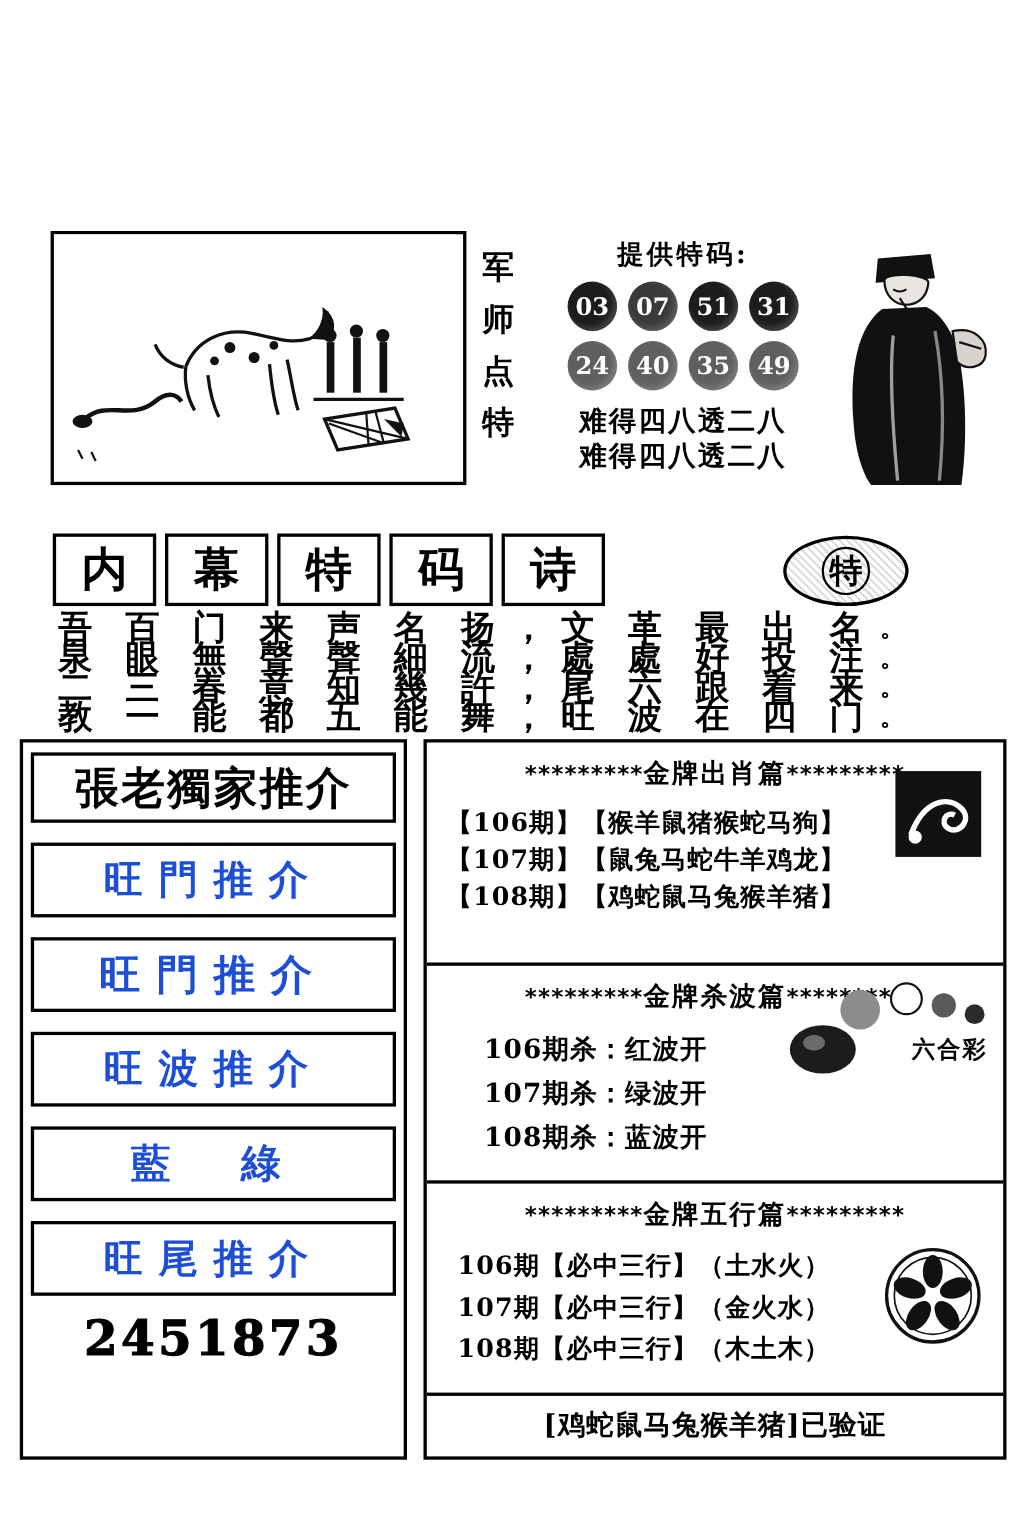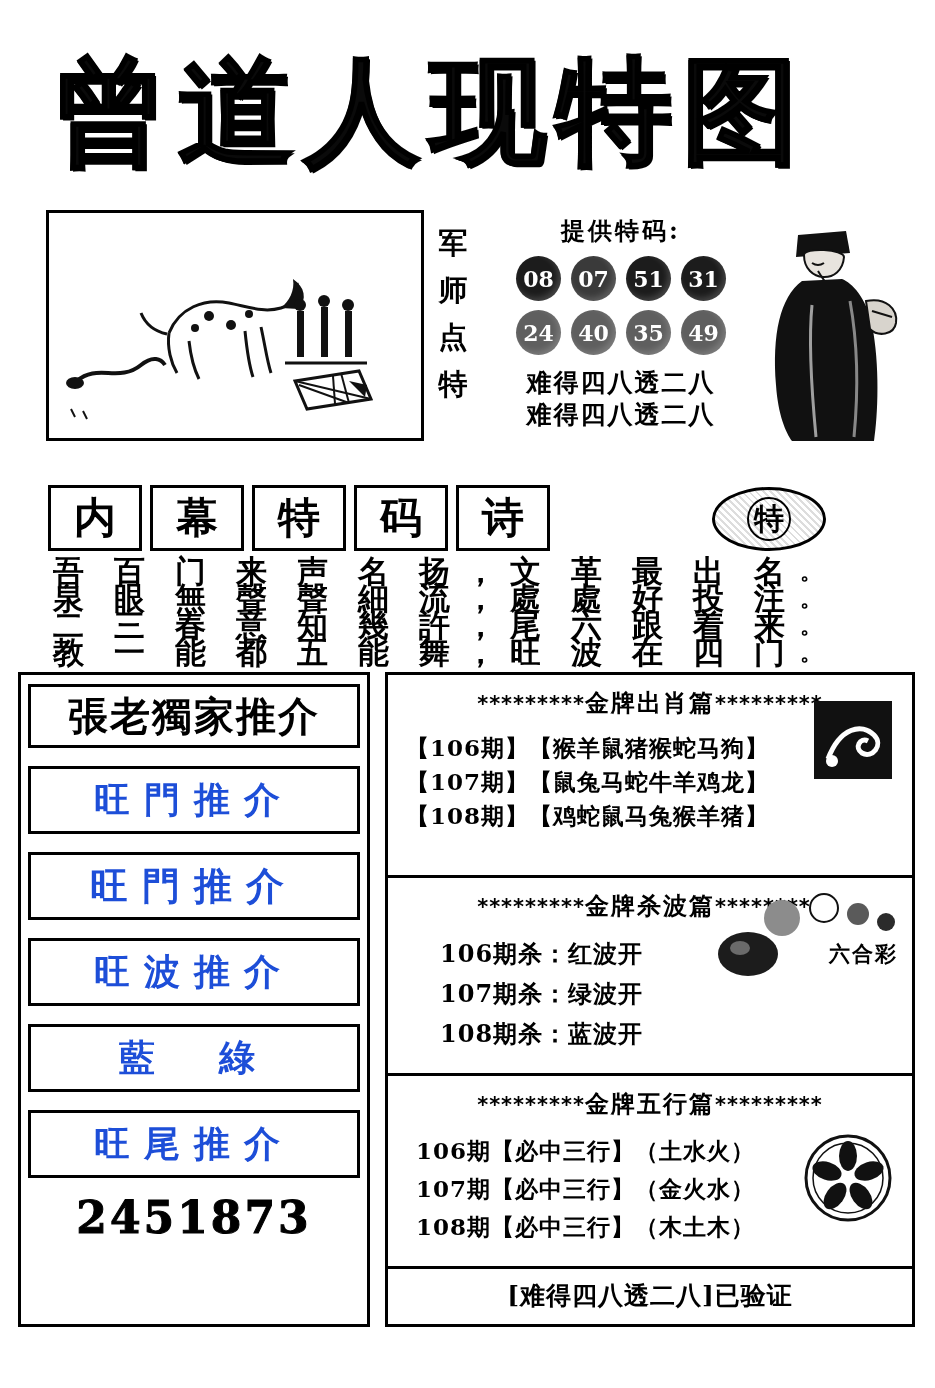--- a/index.html
+++ b/index.html
@@ -174,21 +174,20 @@
     font-weight:bold;font-size:60px;color:#e8352c;
     letter-spacing:2px;white-space:nowrap;
   }
   .wm .site{letter-spacing:4px;}
 </style>
 </head>
 <body>
 
 <div class="page">
 
-  <div class="title">曾道人现特图</div>
 
   <div class="topband">
 
     <div class="picbox">
       <svg class="pic-svg" width="366" height="219" viewBox="0 0 366 219">
         <rect x="0" y="0" width="366" height="219" fill="#fff"></rect>
 
         <path d="M120 120 C130 95 155 85 180 90 C200 94 215 100 232 95 C245 91 250 80 248 70" fill="none" stroke="#111" stroke-width="3"></path>
         <path d="M120 120 C118 135 122 150 128 160" fill="none" stroke="#111" stroke-width="3"></path>
         <path d="M140 128 C142 146 146 158 150 166" fill="none" stroke="#111" stroke-width="3"></path>
@@ -222,21 +221,21 @@
         <path d="M22 196 L26 204" stroke="#111" stroke-width="2"></path>
         <path d="M34 198 L38 206" stroke="#111" stroke-width="2"></path>
       </svg>
     </div>
 
     <div class="vert-label">军师点特</div>
 
     <div class="codebox">
       <div class="head">提供特码:</div>
       <div class="ballrow">
-        <div class="ball">08</div>
+        <div class="ball">03</div>
         <div class="ball mid">07</div>
         <div class="ball">51</div>
         <div class="ball">31</div>
       </div>
       <div class="ballrow">
         <div class="ball grey">24</div>
         <div class="ball grey">40</div>
         <div class="ball grey">35</div>
         <div class="ball grey">49</div>
       </div>
@@ -410,17 +409,17 @@
         <g fill="#111">
           <ellipse cx="46" cy="24" rx="9" ry="15"></ellipse>
           <ellipse cx="67" cy="39" rx="9" ry="15" transform="rotate(72 67 39)"></ellipse>
           <ellipse cx="59" cy="64" rx="9" ry="15" transform="rotate(144 59 64)"></ellipse>
           <ellipse cx="33" cy="64" rx="9" ry="15" transform="rotate(216 33 64)"></ellipse>
           <ellipse cx="25" cy="39" rx="9" ry="15" transform="rotate(288 25 39)"></ellipse>
         </g>
       </svg>
     </div>
 
-    <div class="rp-foot">[难得四八透二八]已验证</div>
+    <div class="rp-foot">[鸡蛇鼠马兔猴羊猪]已验证</div>
   </div>
 
 
 </div>
 
 </body></html>

